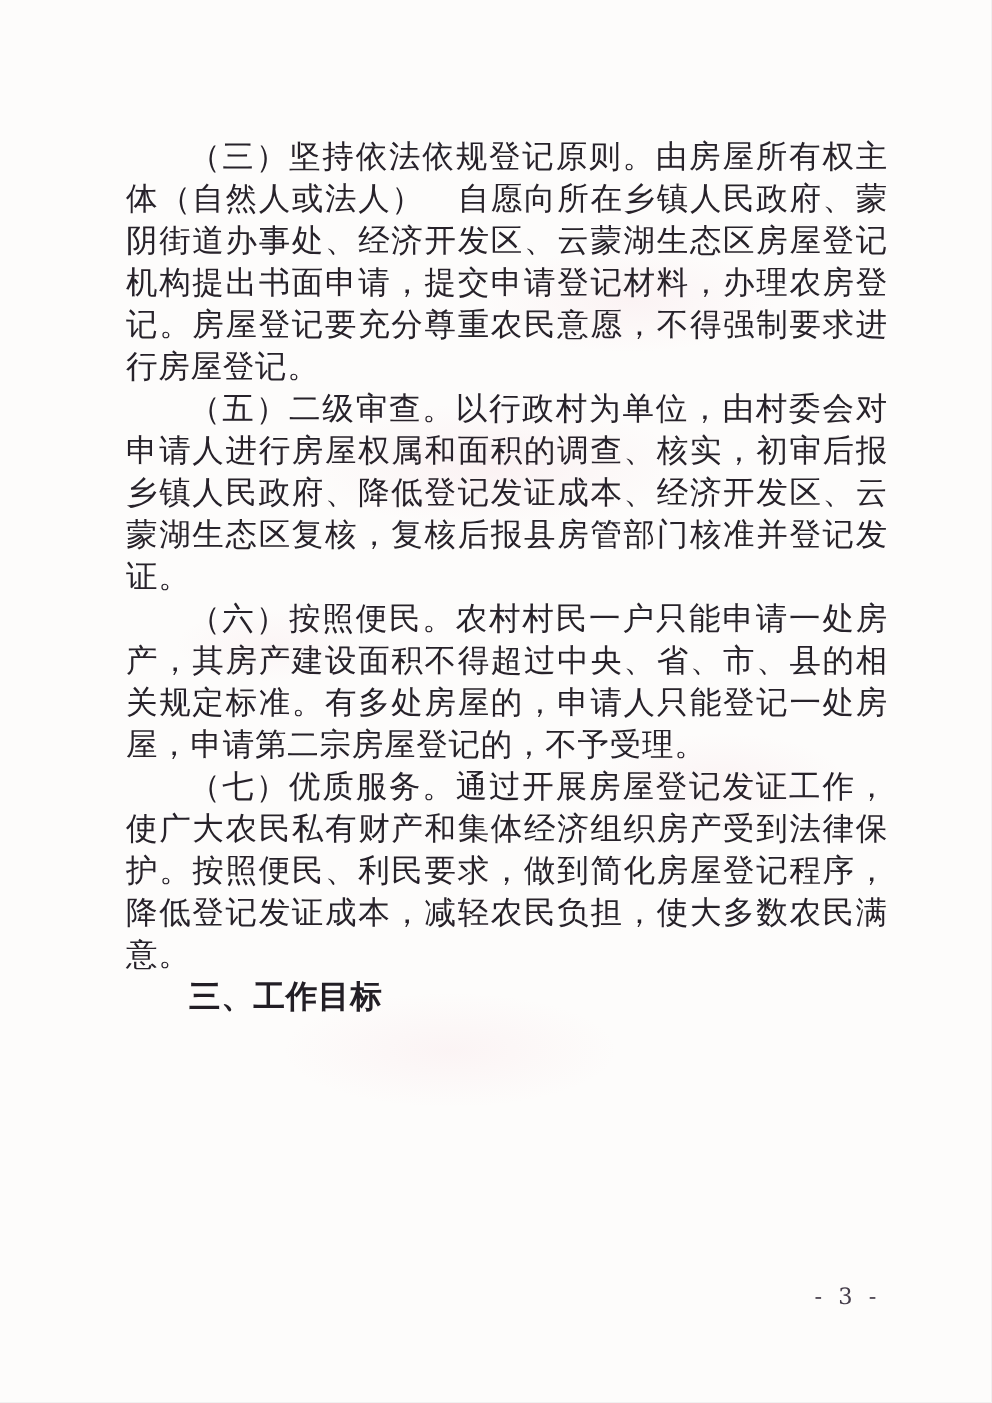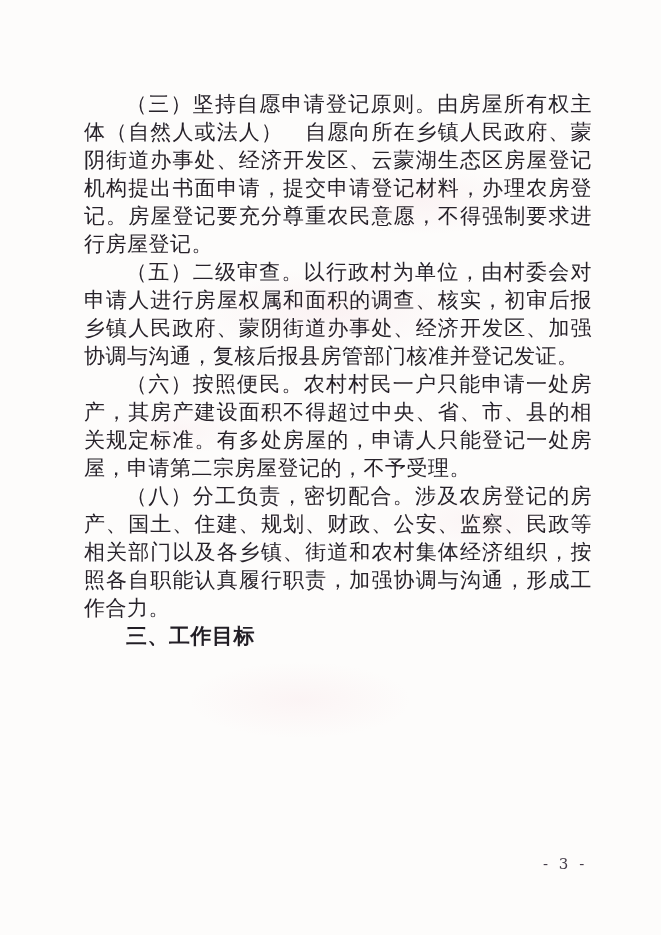--- a/index.html
+++ b/index.html
@@ -65,21 +65,21 @@
     white-space: nowrap;
   }
 </style>
 </head>
 <body>
 
 <div class="scan-page">
   <div class="scan-noise"></div>
 
   <div class="doc-body">
-    <p>（三）坚持自愿申请登记原则。由房屋所有权主体（自然人或法人）　自愿向所在乡镇人民政府、蒙阴街道办事处、经济开发区、云蒙湖生态区房屋登记机构提出书面申请，提交申请登记材料，办理农房登记。房屋登记要充分尊重农民意愿，不得强制要求进行房屋登记。</p>
-    <p>（五）二级审查。以行政村为单位，由村委会对申请人进行房屋权属和面积的调查、核实，初审后报乡镇人民政府、蒙阴街道办事处、经济开发区、加强协调与沟通，复核后报县房管部门核准并登记发证。</p>
+    <p>（三）坚持依法依规登记原则。由房屋所有权主体（自然人或法人）　自愿向所在乡镇人民政府、蒙阴街道办事处、经济开发区、云蒙湖生态区房屋登记机构提出书面申请，提交申请登记材料，办理农房登记。房屋登记要充分尊重农民意愿，不得强制要求进行房屋登记。</p>
+    <p>（五）二级审查。以行政村为单位，由村委会对申请人进行房屋权属和面积的调查、核实，初审后报乡镇人民政府、降低登记发证成本、经济开发区、云蒙湖生态区复核，复核后报县房管部门核准并登记发证。</p>
     <p>（六）按照便民。农村村民一户只能申请一处房产，其房产建设面积不得超过中央、省、市、县的相关规定标准。有多处房屋的，申请人只能登记一处房屋，申请第二宗房屋登记的，不予受理。</p>
-    <p>（八）分工负责，密切配合。涉及农房登记的房产、国土、住建、规划、财政、公安、监察、民政等相关部门以及各乡镇、街道和农村集体经济组织，按照各自职能认真履行职责，加强协调与沟通，形成工作合力。</p>
+    <p>（七）优质服务。通过开展房屋登记发证工作，使广大农民私有财产和集体经济组织房产受到法律保护。按照便民、利民要求，做到简化房屋登记程序，降低登记发证成本，减轻农民负担，使大多数农民满意。</p>
     <h3 class="section-heading">三、工作目标</h3>
   </div>
 
   <div class="page-number">- 3 -</div>
 </div>
 
 </body></html>

